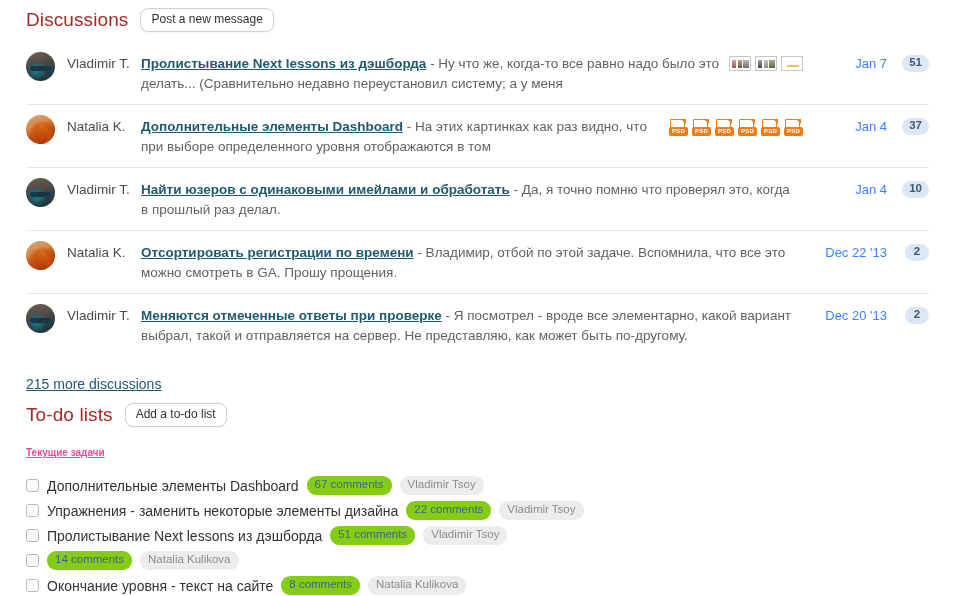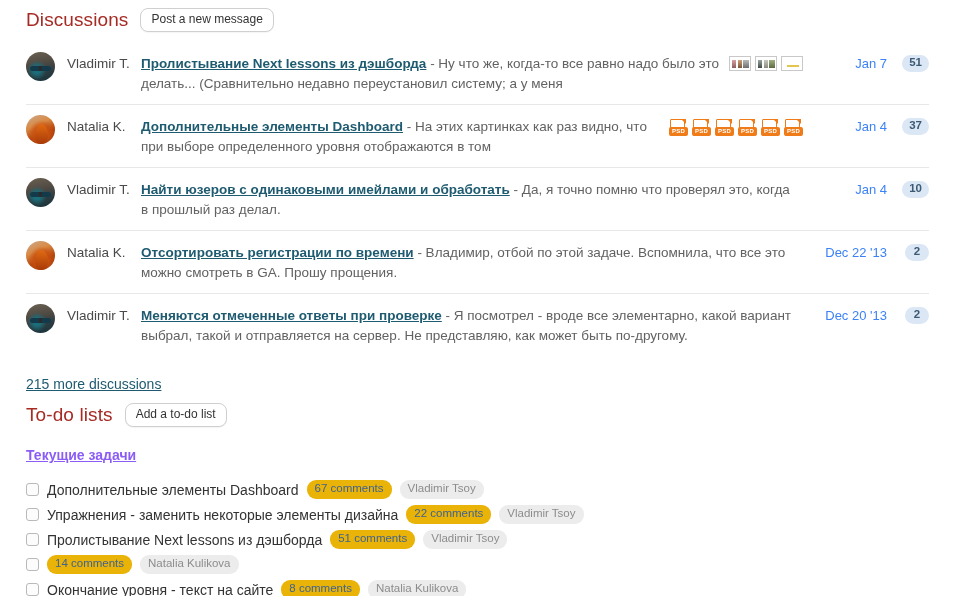--- a/index.html
+++ b/index.html
@@ -245,23 +245,23 @@
   
   #todo-section {
     position: absolute;
     left: 26px;
     top: 403px;
     width: 903px;
   }
   .todo-list-name {
     display: inline-block;
     margin-top: 20px;
-    font-size: 14px;
+    font-size: 10px;
     font-weight: bold;
-    color: #8b5cf6;
+    color: #ec4899;
     text-decoration: underline;
     cursor: pointer;
   }
   .todo-items { margin-top: 13px; }
   .todo-item {
     display: flex;
     align-items: center;
     gap: 8px;
     height: 25px;
   }
@@ -281,21 +281,21 @@
     white-space: nowrap;
   }
   .tag {
     font-size: 11.5px;
     border-radius: 9px;
     padding: 3px 8px 4px;
     line-height: 1;
     white-space: nowrap;
     cursor: pointer;
   }
-  .tag.comments { background: #eab308; color: #3f6390; }
+  .tag.comments { background: #84cc16; color: #3f6390; }
   .tag.assignee { background: #ececec; color: #8c8c8c; cursor: default; }
 </style>
 </head>
 <body>
 
 <div id="discussions-section">
 
   <div class="section-head">
     <div class="section-title">Discussions</div>
     <div class="pill-button">Post a new message</div>

